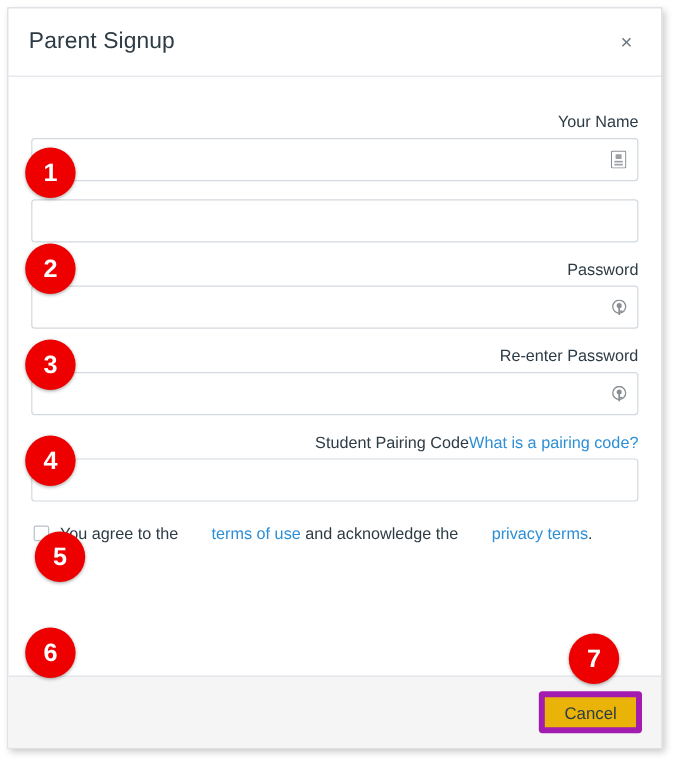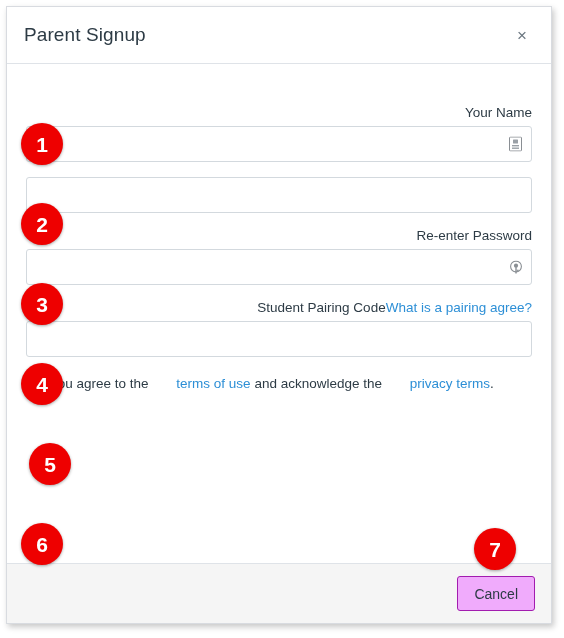--- a/index.html
+++ b/index.html
@@ -20,21 +20,20 @@
     left: 6px;
     top: 6px;
     width: 546px;
     height: 618px;
     background: #ffffff;
     border: 1px solid #d8dbe0;
     box-sizing: border-box;
     box-shadow: 2px 3px 6px rgba(0,0,0,0.22);
     display: flex;
     flex-direction: column;
-    gap: 11px;
   }
 
   
   .modal-header {
     height: 57px;
     flex: 0 0 57px;
     border-bottom: 1px solid #dfe3e8;
     display: flex;
     align-items: center;
     padding: 0 14px 0 17px;
@@ -170,22 +169,22 @@
   .btn {
     font-family: "Liberation Sans", sans-serif;
     font-size: 14px;
     border-radius: 3px;
     height: 35px;
     padding: 0 16px;
     cursor: pointer;
     box-sizing: border-box;
   }
   .btn-secondary {
-    background: #f0abfc;
-    border: 1px solid #a21caf;
+    background: #eab308;
+    border: 5px solid #a21caf;
     color: #2d3b45;
     min-width: 72px;
   }
   .btn-primary {
     background: #3b94d9;
     border: 1px solid #3b94d9;
     color: #ffffff;
   }
 
   
@@ -244,42 +243,58 @@
         </span>
       </div>
     </div>
 
     <div class="field">
       <div class="input-wrap">
         <input class="text-input" type="text" placeholder="" style="">
       </div>
     </div>
 
-
     <div class="field">
       <div class="field-labelrow">
-        <span class="field-label">Re-enter Password</span>
+        <span class="field-label">Password</span>
       </div>
       <div class="input-wrap">
         <input class="text-input" type="password" placeholder="" style="">
         <span class="input-icon">
           <svg width="14" height="14" viewBox="0 0 14 14" aria-hidden="true">
             <circle cx="7" cy="6" r="5.4" fill="none" stroke="#8a8f94" stroke-width="1.1"></circle>
             <circle cx="7" cy="5.2" r="2.1" fill="#8a8f94"></circle>
             <rect x="6.3" y="6.6" width="1.4" height="6.4" fill="#8a8f94"></rect>
             <rect x="7.7" y="9.2" width="2" height="1.2" fill="#8a8f94"></rect>
           </svg>
         </span>
       </div>
     </div>
 
     <div class="field">
       <div class="field-labelrow">
+        <span class="field-label">Re-enter Password</span>
+      </div>
+      <div class="input-wrap">
+        <input class="text-input" type="password" placeholder="" style="">
+        <span class="input-icon">
+          <svg width="14" height="14" viewBox="0 0 14 14" aria-hidden="true">
+            <circle cx="7" cy="6" r="5.4" fill="none" stroke="#8a8f94" stroke-width="1.1"></circle>
+            <circle cx="7" cy="5.2" r="2.1" fill="#8a8f94"></circle>
+            <rect x="6.3" y="6.6" width="1.4" height="6.4" fill="#8a8f94"></rect>
+            <rect x="7.7" y="9.2" width="2" height="1.2" fill="#8a8f94"></rect>
+          </svg>
+        </span>
+      </div>
+    </div>
+
+    <div class="field">
+      <div class="field-labelrow">
         <span class="field-label">Student Pairing Code</span>
-        <a class="helper-link">What is a pairing agree?</a>
+        <a class="helper-link">What is a pairing code?</a>
       </div>
       <div class="input-wrap">
         <input class="text-input" type="text" placeholder="" style="">
       </div>
     </div>
 
     <div class="terms-row">
       <input class="terms-checkbox" type="checkbox" style="">
       <div class="terms-text">
         <span>You agree to the </span><a>terms of use</a><span> and acknowledge the </span><a>privacy terms</a><span>.</span>

